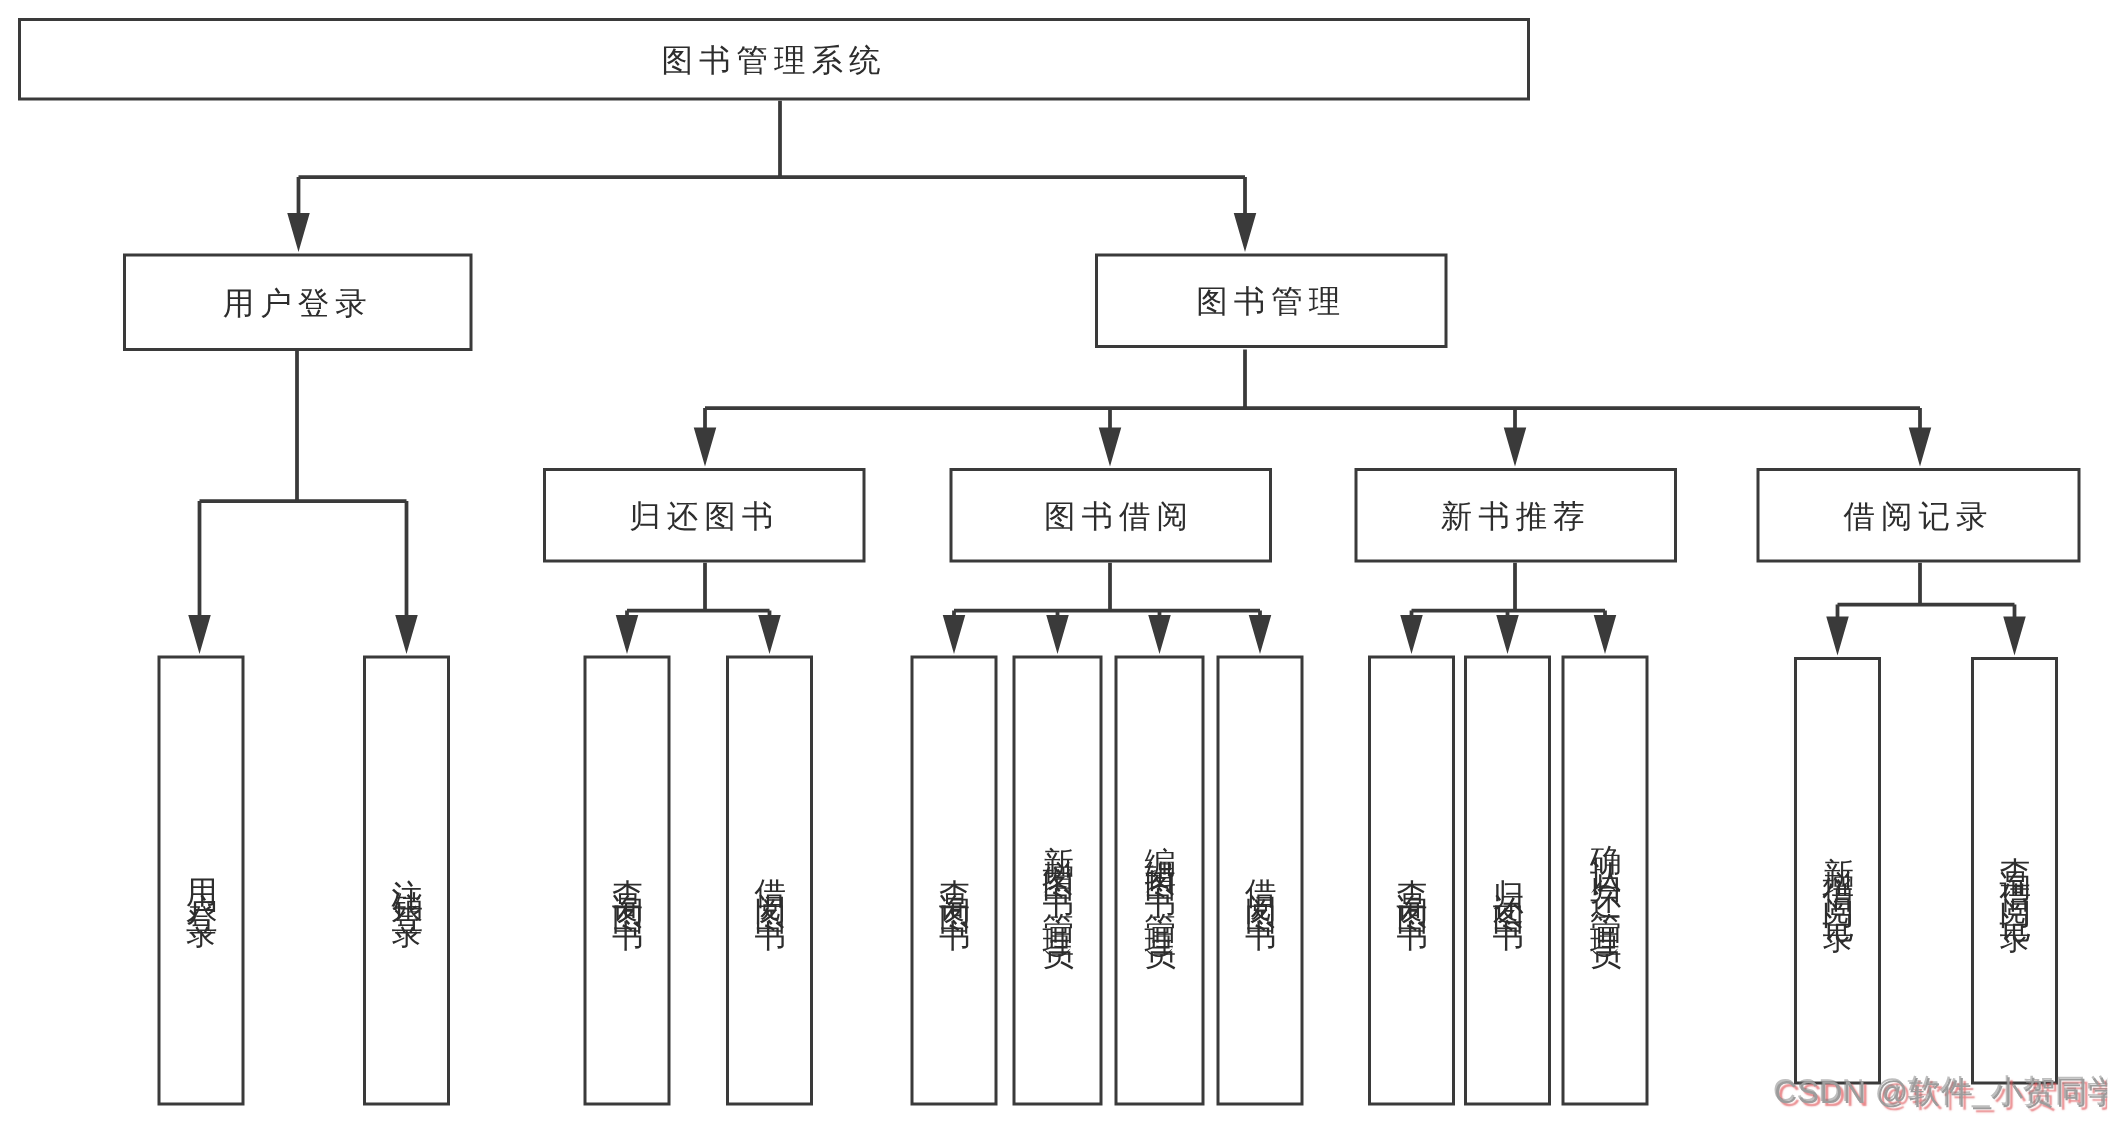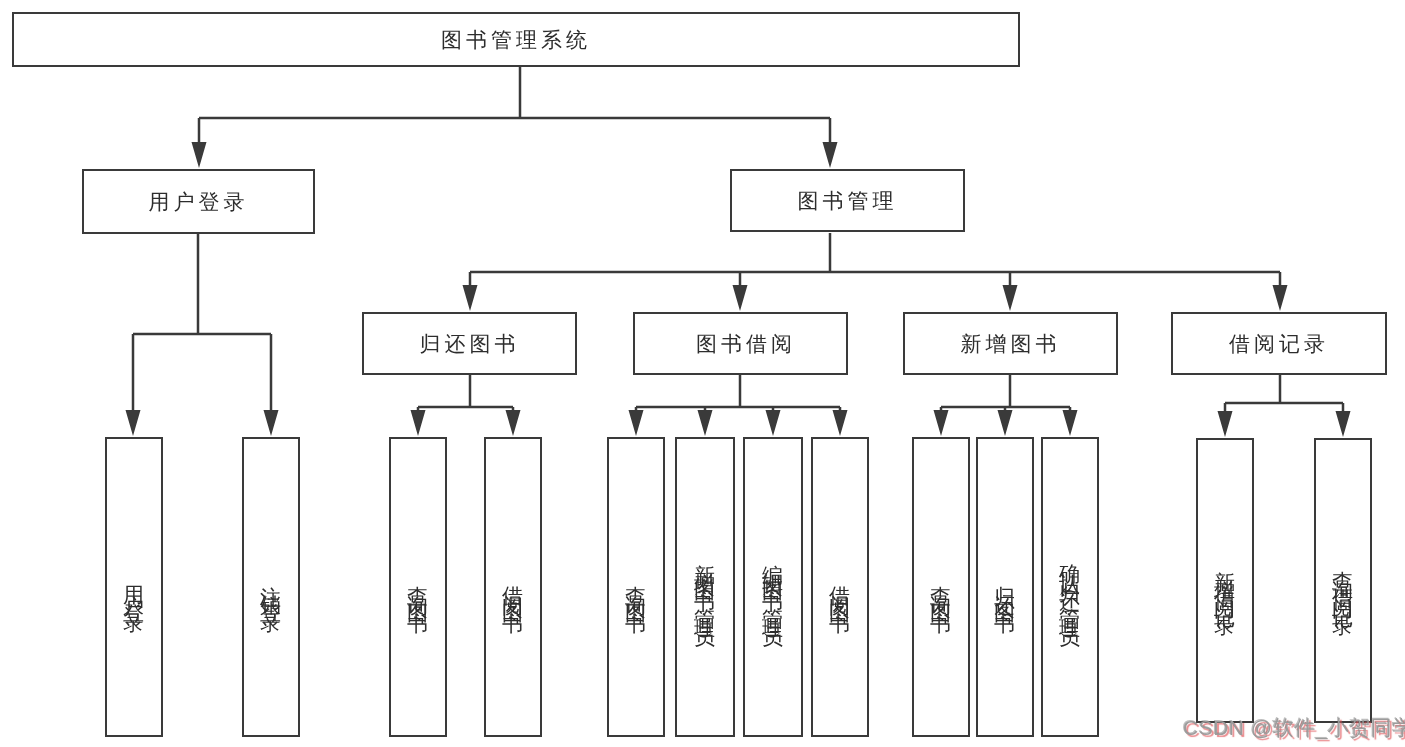--- a/index.html
+++ b/index.html
@@ -77,21 +77,21 @@
       M1217.5 411 1232.5 411 1225 437 Z M1335.5 411 1350.5 411 1343 437 Z"></path>
   </svg>
 
   <div class="node hbox" style="left:12px; top:12px; width:1008px; height:55px;">图书管理系统</div>
 
   <div class="node hbox" style="left:82px; top:169px; width:233px; height:65px;">用户登录</div>
   <div class="node hbox" style="left:712px; top:169px; width:235px; height:63px;margin-left:18px;">图书管理</div>
 
   <div class="node hbox" style="left:362px; top:312px; width:215px; height:63px;">归还图书</div>
   <div class="node hbox" style="left:633px; top:312px; width:215px; height:63px;padding-left:11px;">图书借阅</div>
-  <div class="node hbox" style="left:903px; top:312px; width:215px; height:63px;">新增图书</div>
+  <div class="node hbox" style="left:903px; top:312px; width:215px; height:63px;">新书推荐</div>
   <div class="node hbox" style="left:1171px; top:312px; width:216px; height:63px;">借阅记录</div>
 
   <div class="node vbox" style="left:105px; top:437px; width:58px; height:300px;">
     <span class="vtext">用户登录</span>
   </div>
   <div class="node vbox" style="left:242px; top:437px; width:58px; height:300px;">
     <span class="vtext">注销登录</span>
   </div>
 
   <div class="node vbox" style="left:389px; top:437px; width:58px; height:300px;">

